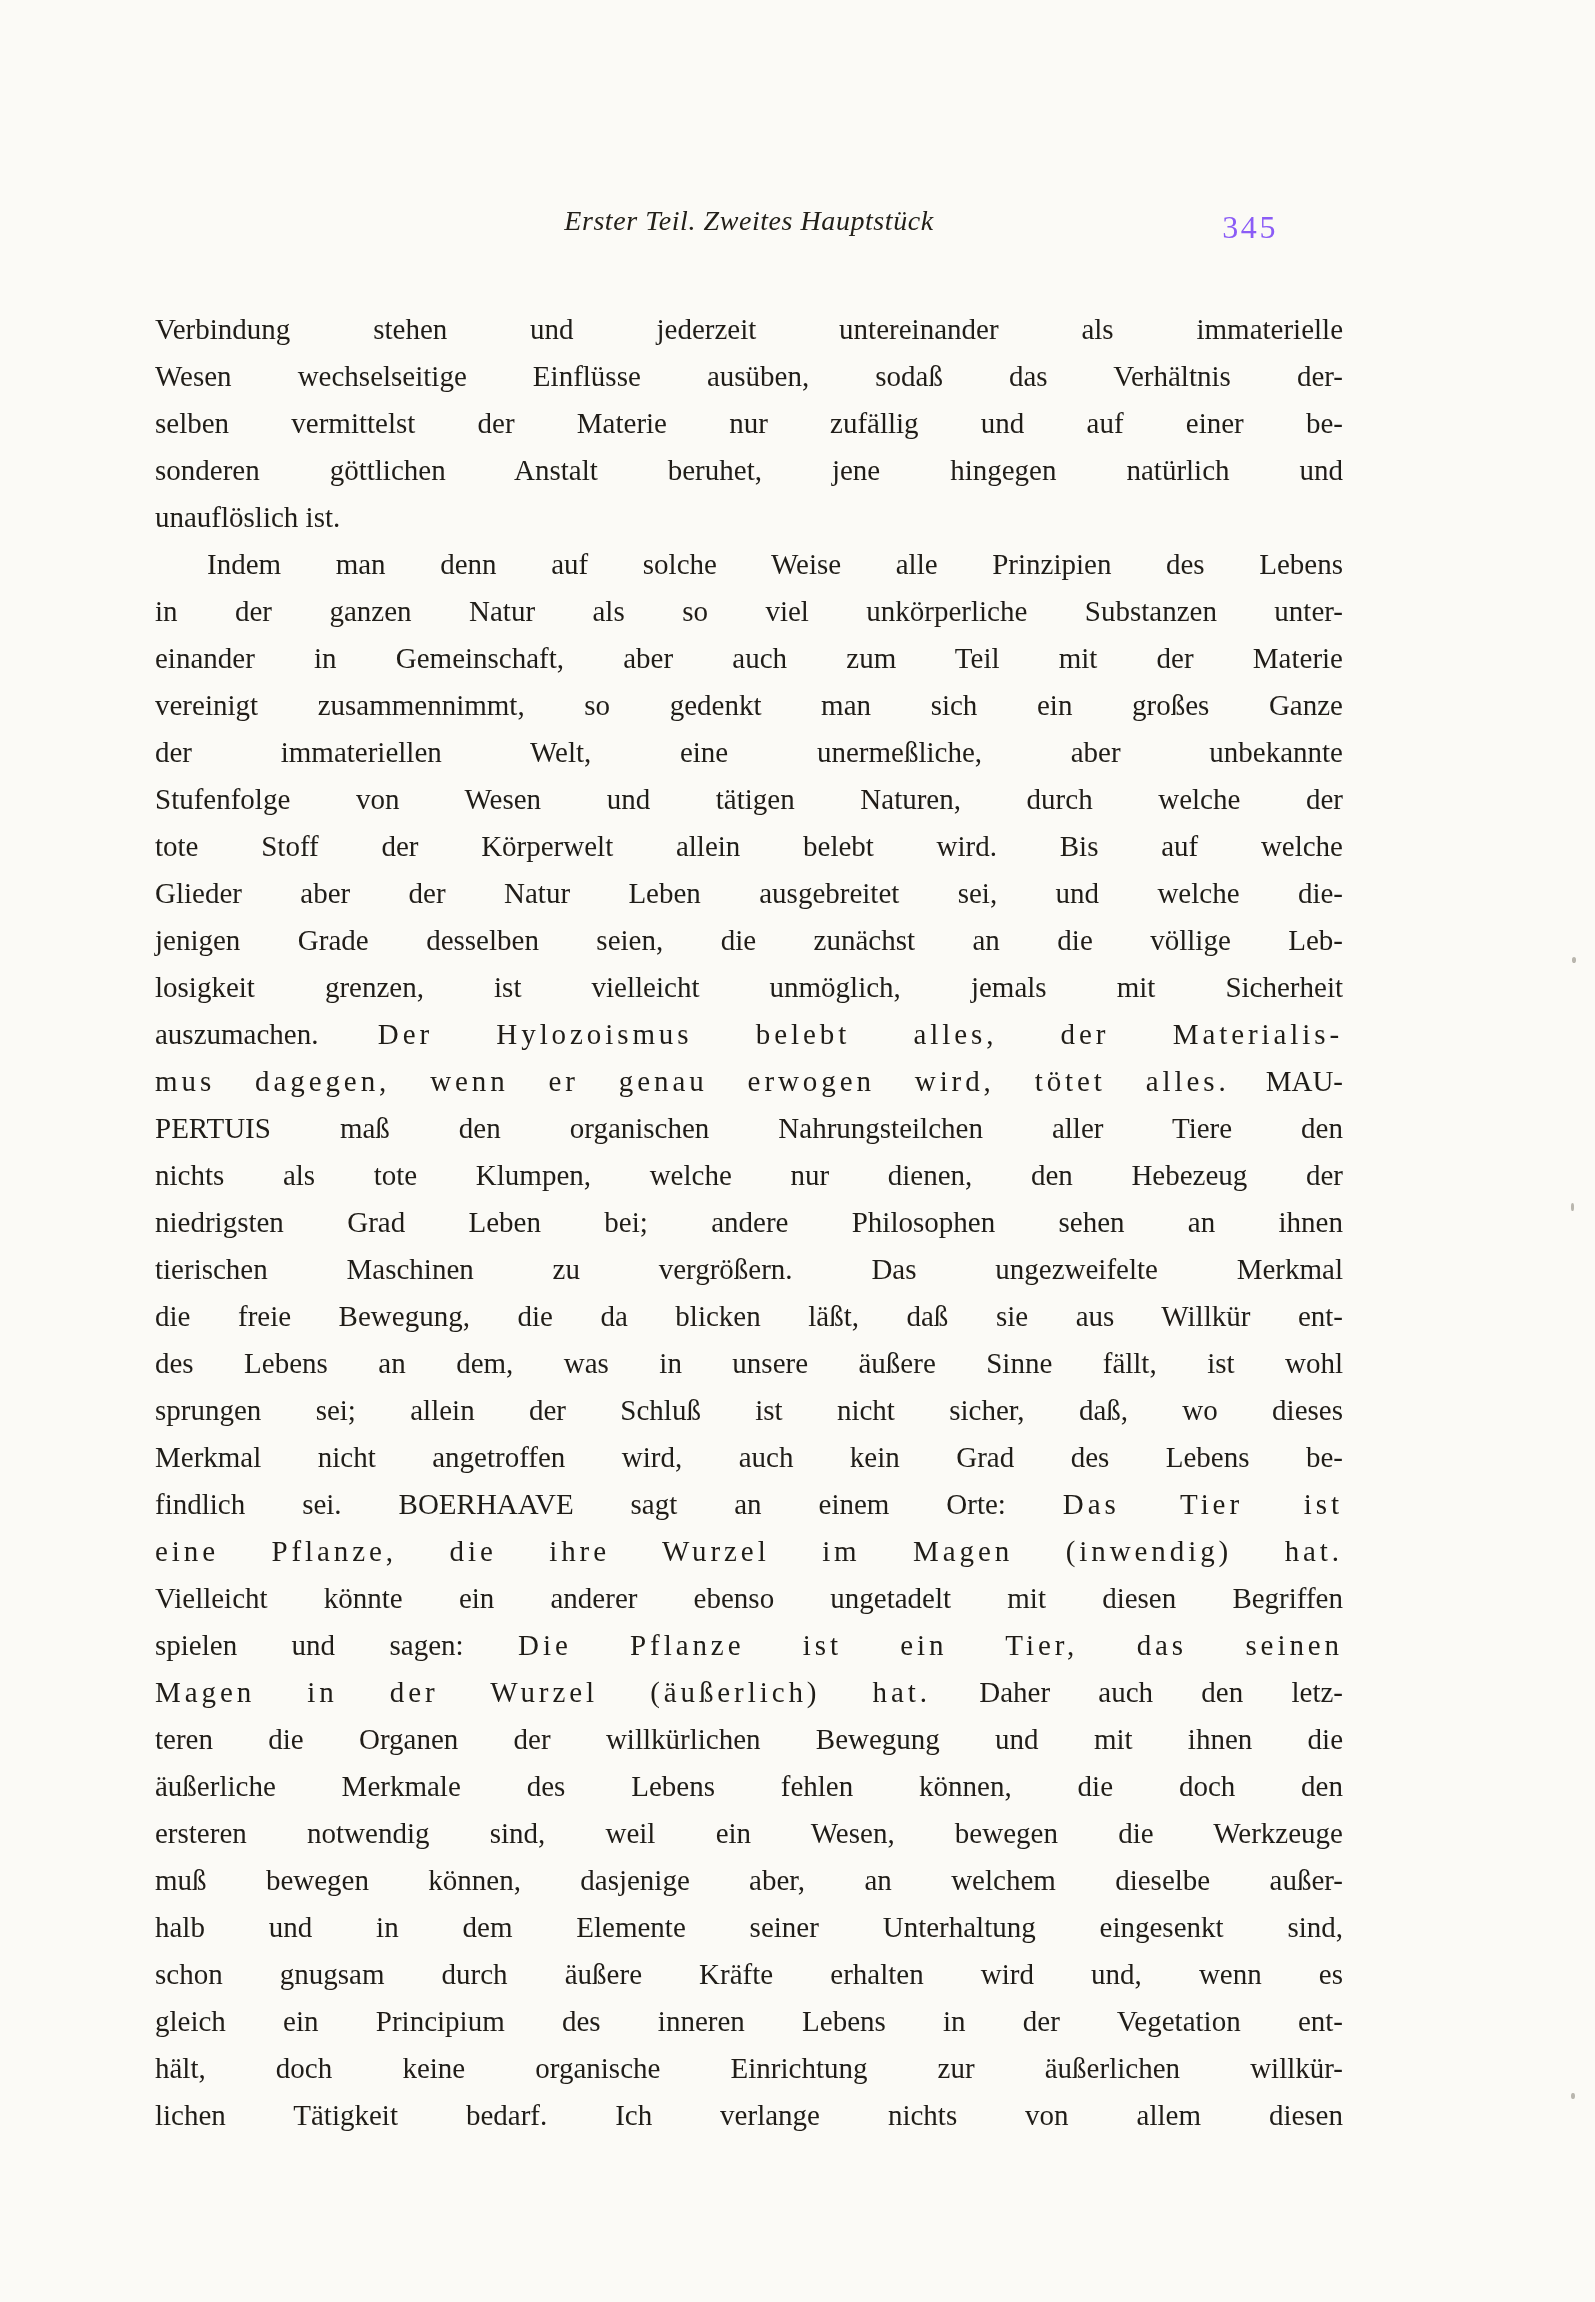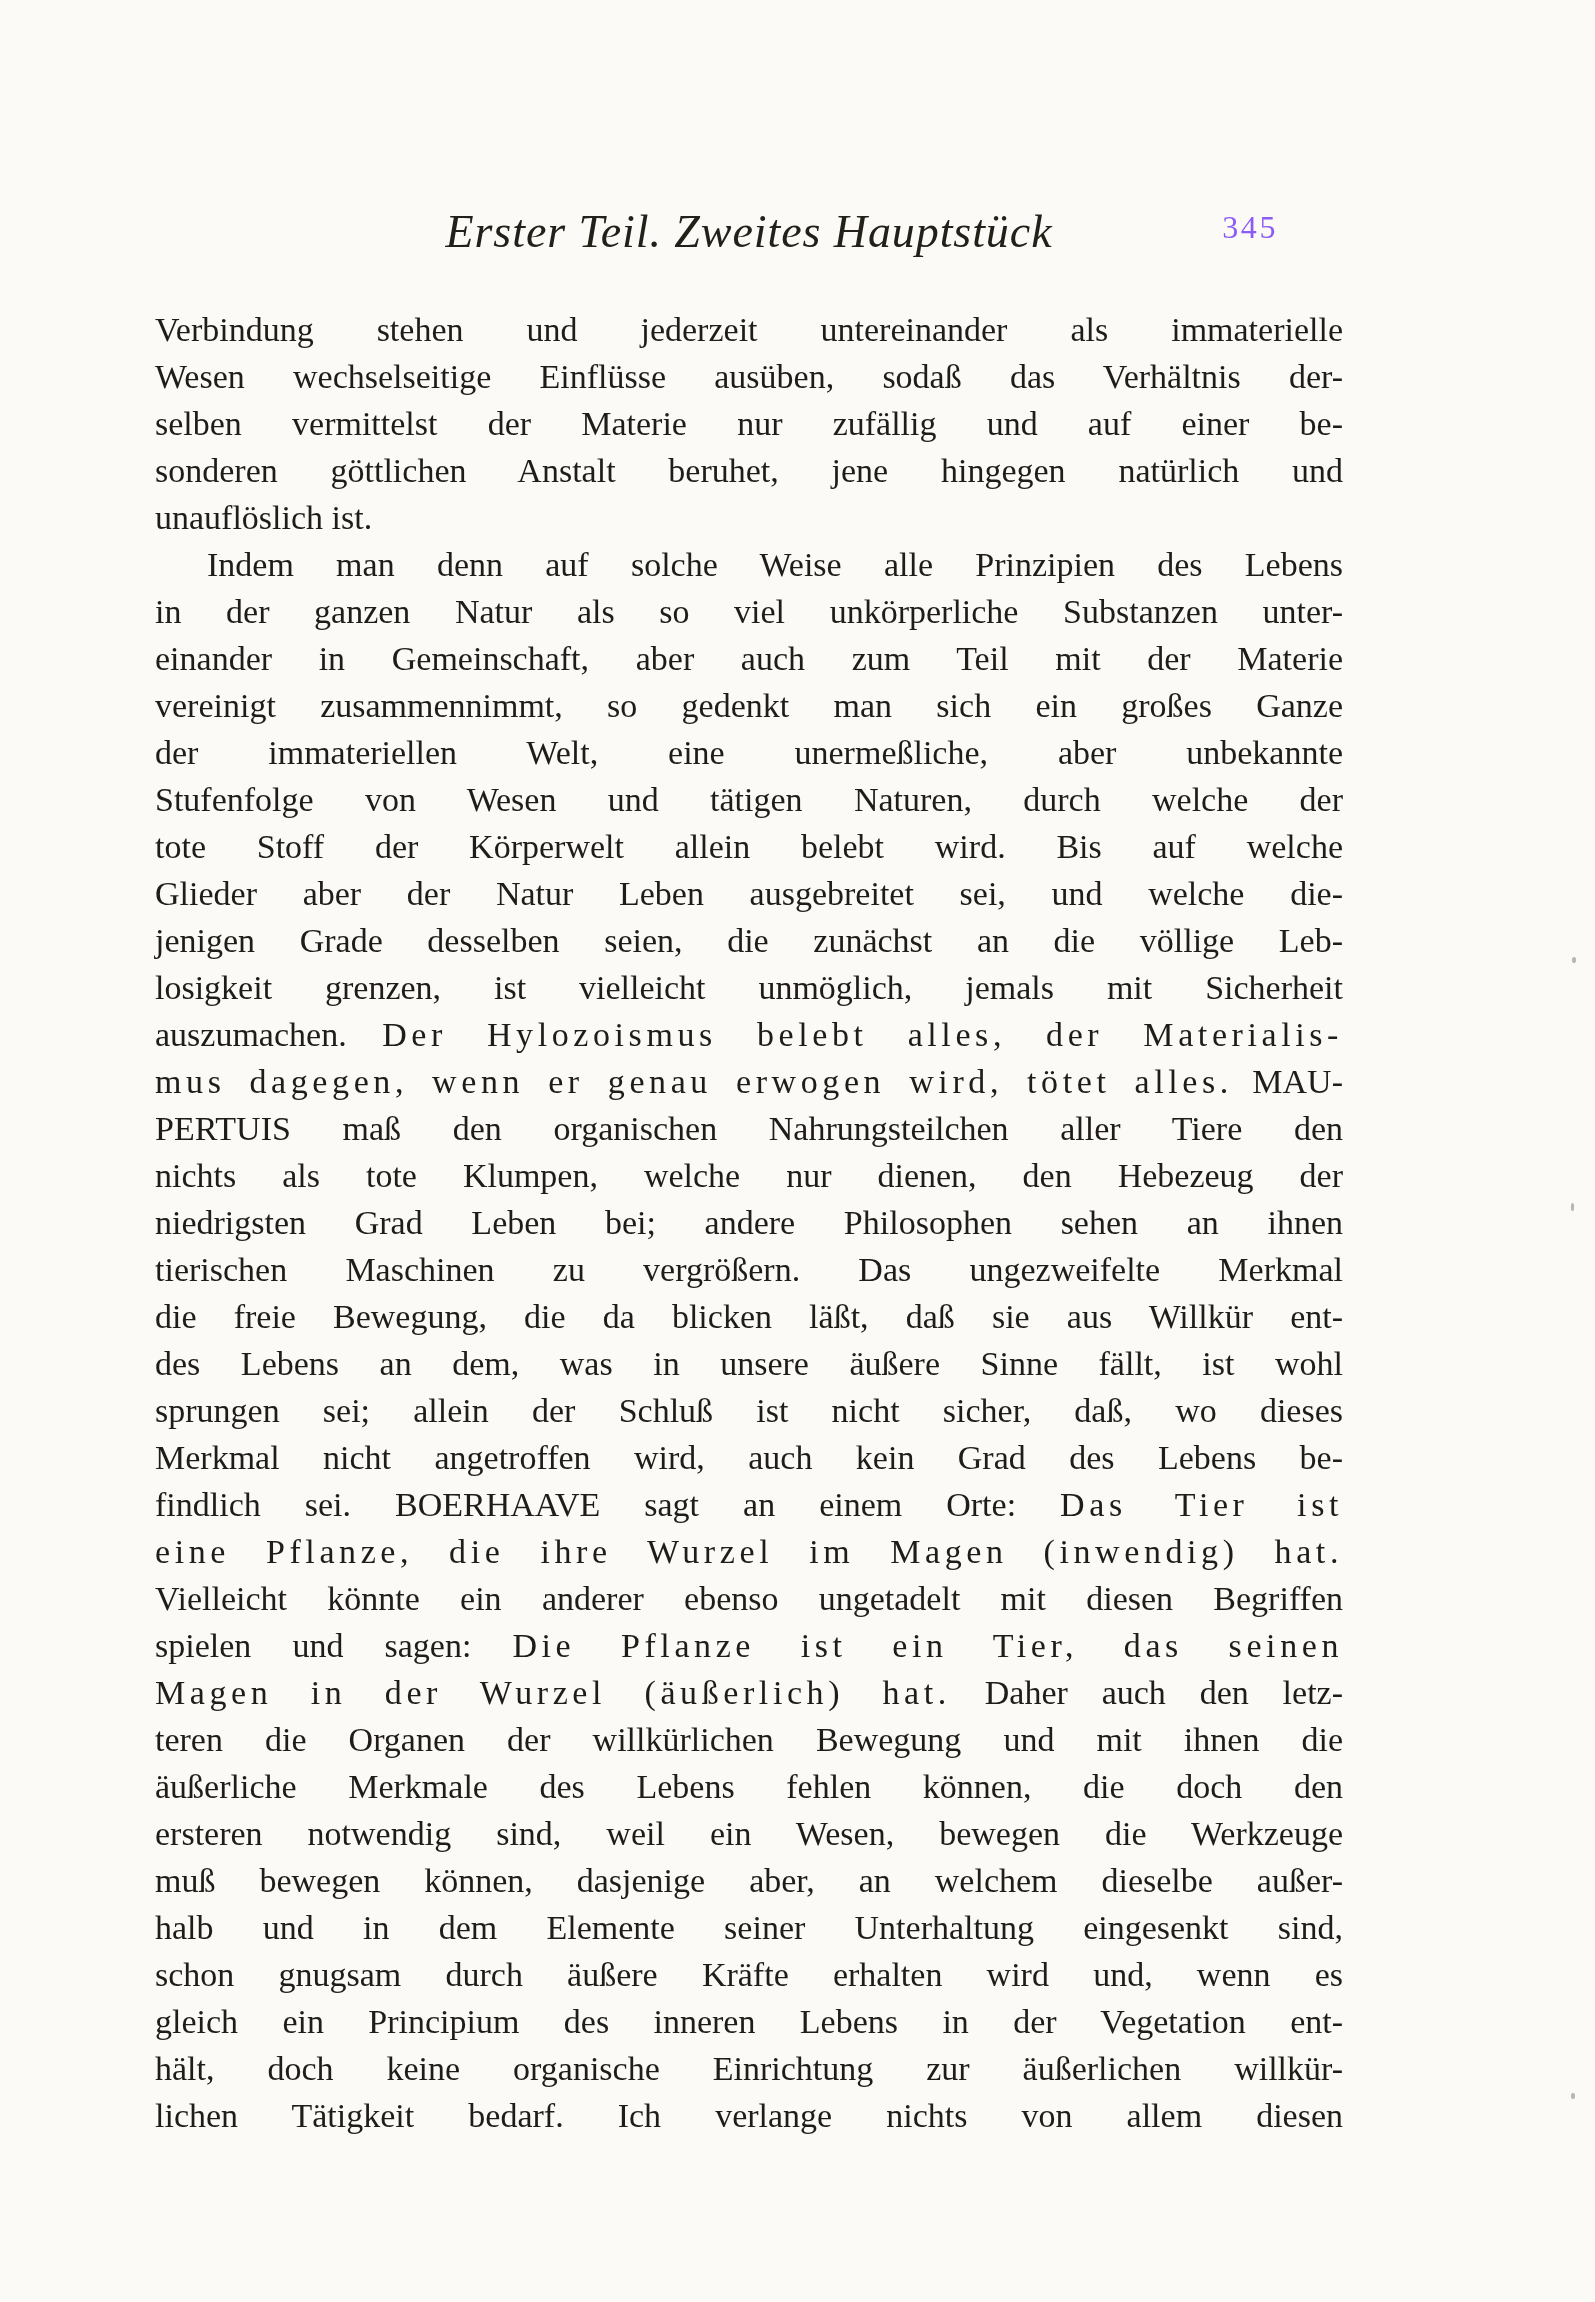--- a/index.html
+++ b/index.html
@@ -26,40 +26,40 @@
     left: 155px;
     width: 1188px;
     height: 49px;
   }
   .header-title {
     position: absolute;
     left: 0;
     right: 0;
     text-align: center;
     font-style: italic;
-    font-size: 46px;
+    font-size: 28px;
     letter-spacing: 0.02em;
     color: #232019;
   }
   .page-number {
     position: absolute;
     right: 65px;
     top: 3.6px;
     font-size: 32px;
     letter-spacing: 0.08em;
     color: #8b5cf6;
   }
   .text-block {
     position: absolute;
     top: 306px;
     left: 155px;
     width: 1188px;
   }
   .line {
-    font-size: 34px;
+    font-size: 29px;
     line-height: 47px;
     height: 47px;
     white-space: normal;
     text-align: justify;
     text-align-last: justify;
     color: #201d18;
   }
   .line.no-justify {
     text-align: right;
     text-align-last: left;

